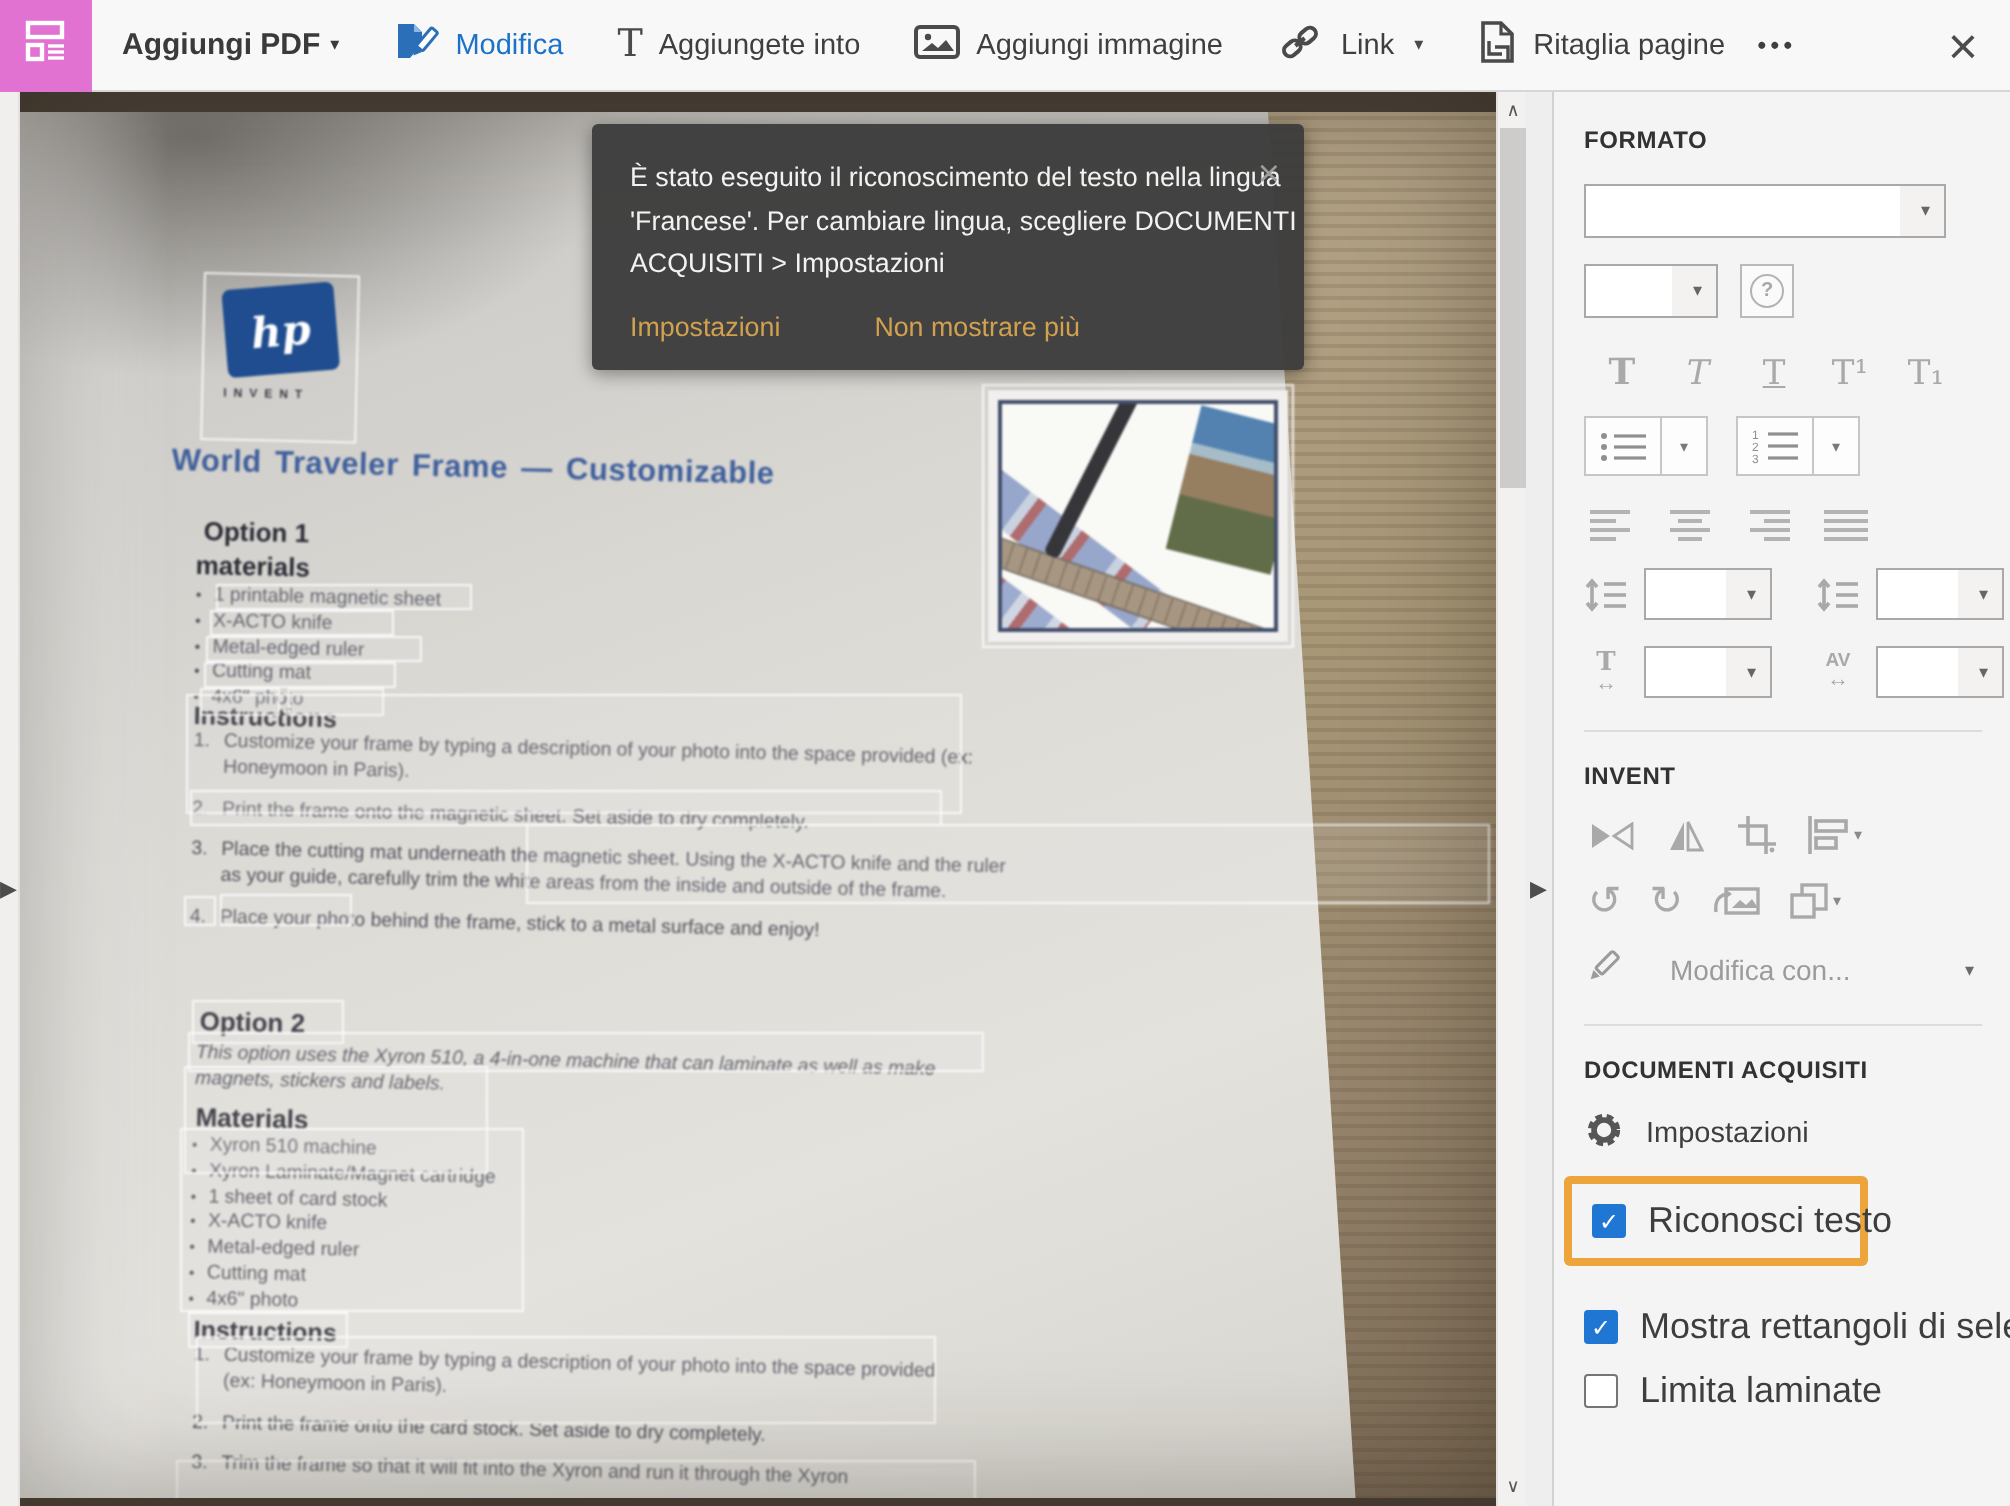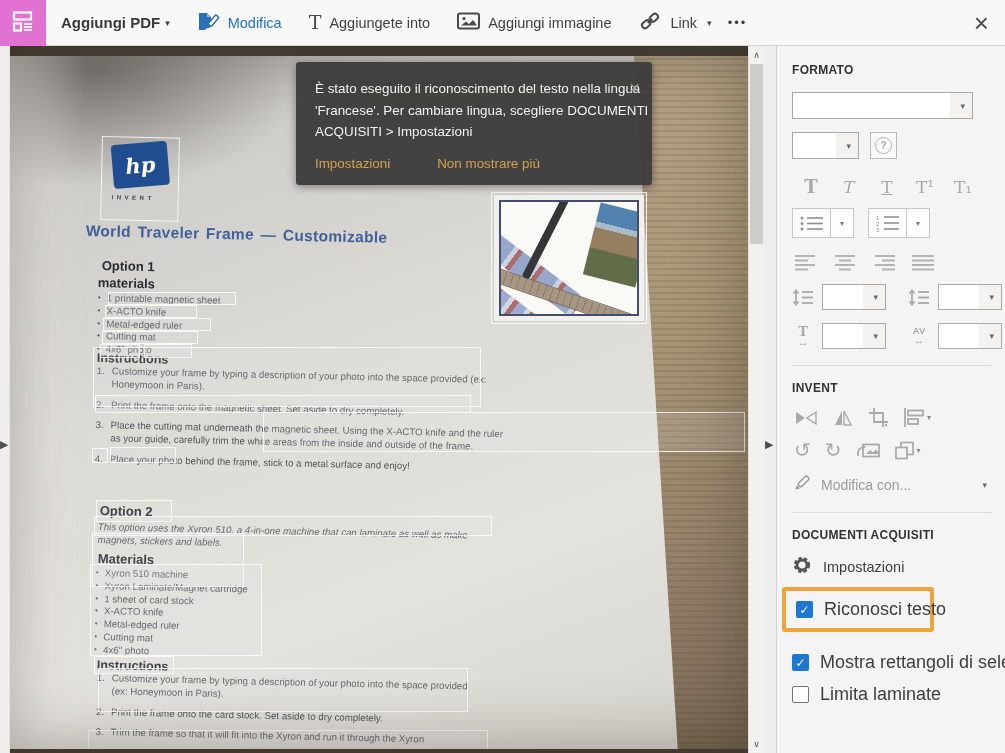--- a/index.html
+++ b/index.html
@@ -141,21 +141,21 @@
   .avkern .g1 { font-weight:bold; font-size:9.5px; }
   .tscale .g2, .avkern .g2 { font-size:11px; margin-top:-1px; }
 
   .divider { height:1px; background:#dcdcdc; margin:16px 14px 0 0; }
 
   .obj-row { margin-top:12px; display:flex; gap:14px; align-items:center; color:#a9a9a9; margin-left:2px; }
   .obj-ic { display:flex; align-items:center; cursor:pointer; }
   .obj-ic .caret { font-size:8px; color:#8a8a8a; margin-left:2px; }
   .rot-glyph { font-size:20px; line-height:20px; font-family:"DejaVu Sans",sans-serif; }
 
-  .editwith-row { margin-top:14px; display:flex; align-items:center; gap:10px;
+  .editwith-row { margin-top:14px; display:flex; align-items:center; gap:24px;
     color:#9b9b9b; font-size:14px; padding-right:18px; cursor:pointer; }
   .editwith-row .caret { margin-left:auto; font-size:9px; color:#6a6a6a; }
 
   .settings-row { margin-top:13px; display:flex; align-items:center; gap:11px;
     font-size:14.5px; color:#3e3e3e; cursor:pointer; }
 
   .hl-box { margin-top:9px; margin-left:-10px; width:152px; border:4px solid #EDA43B;
     border-radius:3px; padding:8px 0 8px 10px; display:flex; align-items:center; gap:11px; }
   .cb { width:17px; height:17px; border-radius:2px; flex:0 0 auto; cursor:pointer; }
   .cb.on { background:#1F76D3; color:#fff; display:flex; align-items:center;
@@ -234,20 +234,30 @@
         <rect x="2.5" y="8" width="9" height="6" rx="3"></rect>
             <rect x="12.5" y="8" width="9" height="6" rx="3"></rect>
             <line x1="9" y1="11" x2="15" y2="11"></line>
       </g>
         </svg>
     </span>
     <span>Link</span>
     <span class="caret">▾</span>
   </div>
 
+  <div class="tool">
+    <span>
+      <svg width="20" height="22" viewBox="0 0 20 22">
+        <path d="M2.5 1.5 h9 l5.5 5.5 v13.5 H2.5 z" fill="none" stroke="#4a4a4a" stroke-width="1.8"></path>
+        <path d="M11.5 1.5 v5.5 h5.5" fill="none" stroke="#4a4a4a" stroke-width="1.6"></path>
+        <path d="M5.5 10.5 v6.5 h6.5 M8.5 13.5 h6.5 v6.5" fill="none" stroke="#4a4a4a" stroke-width="1.7"></path>
+      </svg>
+    </span>
+    <span>Ritaglia pagine</span>
+  </div>
 
   <span class="overflow-dots">•••</span>
   <span class="tb-close">×</span>
 </div>
 
 <div class="left-strip">
   <span class="strip-arrow">▶</span>
 </div>
 
 <div class="doc">

